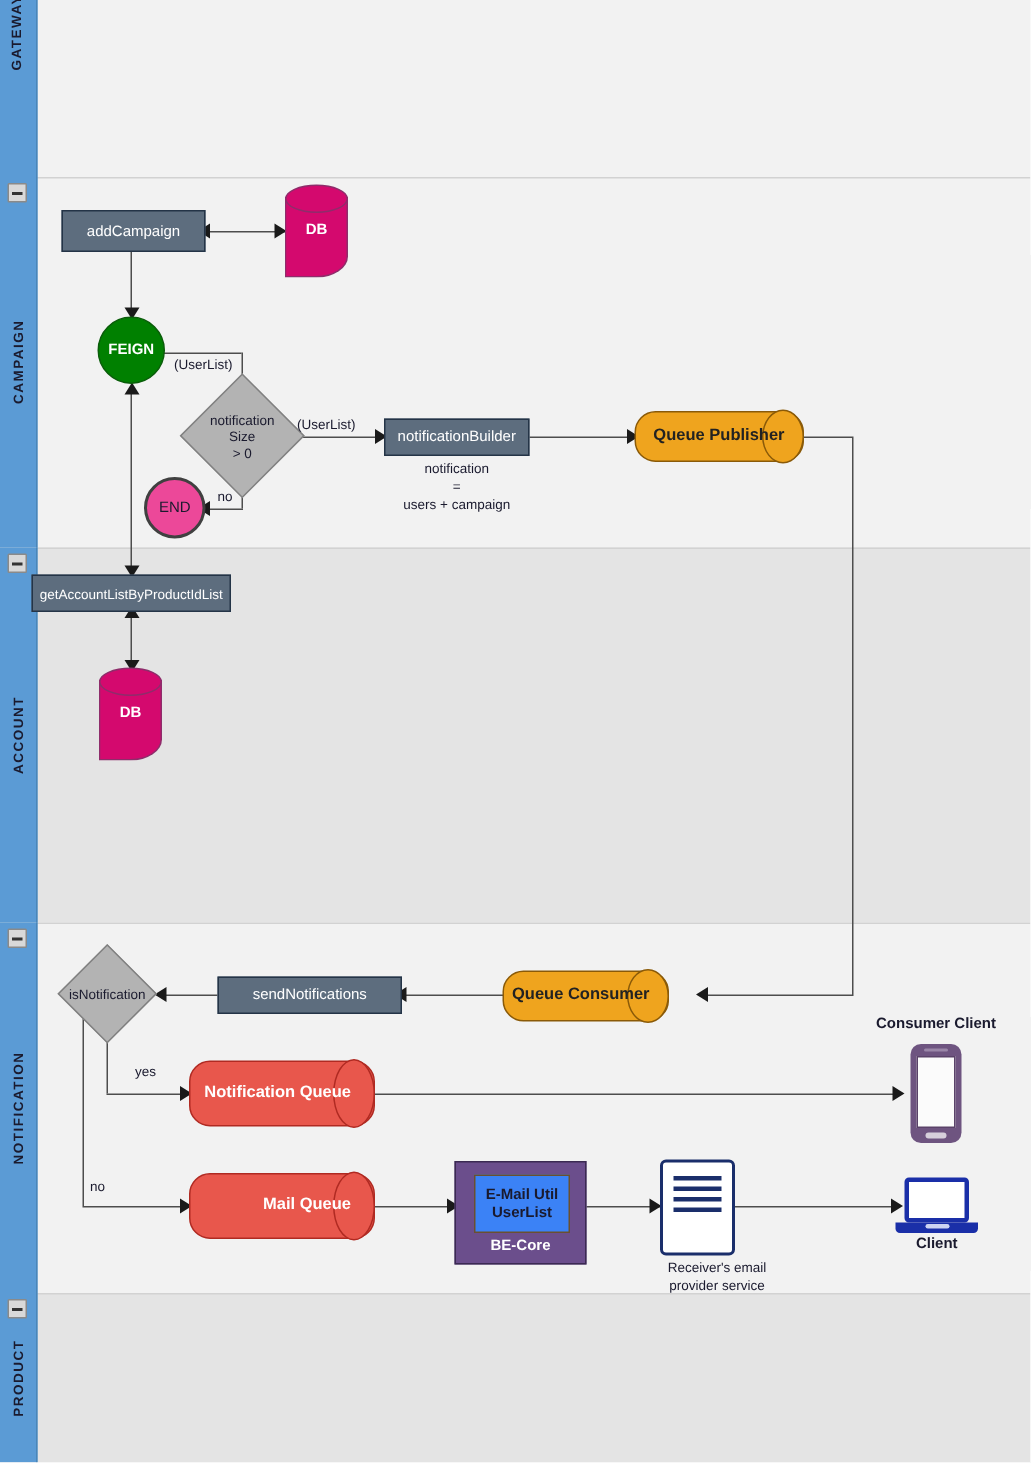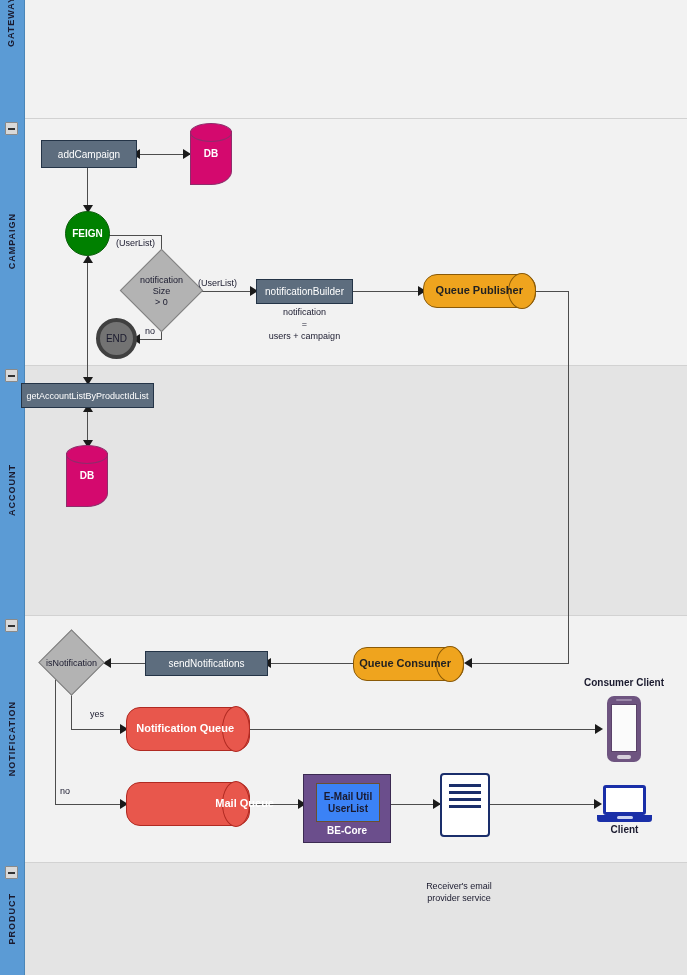--- a/index.html
+++ b/index.html
@@ -38,21 +38,21 @@
   .cyl .body{position:absolute;left:0;right:0;top:8px;bottom:0;
       background:#d4096e;border:1px solid #8e2d6b;border-top:none;
       border-radius:0 0 50%/0 0 14px 14px;}
   .cyl .top{position:absolute;left:0;right:0;top:0;height:17px;
       background:#d4096e;border:1px solid #8e2d6b;border-radius:50%;}
   .cyl .lbl{position:absolute;left:0;right:0;top:50%;margin-top:-6px;
       text-align:center;z-index:3;}
 
   .circ{border-radius:50%;font-size:10px;}
   .circ.feign{background:#008000;border:1px solid #0a5d0a;color:#fff;font-weight:bold;}
-  .circ.end{background:#737373;border:4px solid #404040;color:#1a1a2e;}
+  .circ.end{background:#ec4899;border:2px solid #404040;color:#1a1a2e;}
 
   .diamond-wrap{position:absolute;}
   .diamond{position:absolute;left:0;top:0;width:100%;height:100%;
       background:#b3b3b3;border:1px solid #808080;
       transform:rotate(45deg);box-sizing:border-box;}
   .diamond-lbl{position:absolute;left:0;top:0;width:100%;height:100%;
       display:flex;flex-direction:column;align-items:center;justify-content:center;
       font-size:9px;color:#1a1a2e;line-height:11px;z-index:2;}
 
   
@@ -270,55 +270,55 @@
 
   <div class="diamond-wrap" style="left:33px;top:630px;width:77px;height:66px;">
     <div class="diamond" style="left:15px;top:9px;width:47px;height:47px;"></div>
     <div class="diamond-lbl">
       <div>isNotification</div>
     </div>
   </div>
 
   <div class="node proc" style="left:145px;top:651px;width:123px;height:25px;">sendNotifications</div>
 
-  <div class="queue orange" style="left:353px;top:647px;width:111px;height:34px;">
+  <div class="queue orange" style="left:335px;top:647px;width:111px;height:34px;">
     <div class="qbody"></div>
     <div class="qarc" style="right:0px;width:28px;"></div>
     <div class="qlbl" style="width:98px;">Queue Consumer</div>
   </div>
 
   <div class="queue red" style="left:126px;top:707px;width:124px;height:44px;">
     <div class="qbody"></div>
     <div class="qarc" style="right:0px;width:28px;"></div>
     <div class="qlbl" style="width:108px;">Notification Queue</div>
   </div>
 
   <div class="queue red" style="left:126px;top:782px;width:124px;height:44px;">
     <div class="qbody"></div>
     <div class="qarc" style="right:0px;width:28px;"></div>
-    <div class="qlbl" style="width:108px;padding-left:40px;">Mail Queue</div>
+    <div class="qlbl" style="width:108px;">Mail Queue</div>
   </div>
 
   <div class="becore" style="left:303px;top:774px;width:88px;height:69px;">
     <div class="inner" style="left:12px;top:8px;width:64px;height:39px;">
       <div>
         <div>E-Mail Util</div>
         <div>UserList</div>
       </div>
     </div>
     <div class="belbl" style="top:50px;">BE-Core</div>
   </div>
 
   <div class="server" style="left:440px;top:773px;width:50px;height:64px;">
     <div class="bar" style="top:9px;"></div>
     <div class="bar" style="top:16px;"></div>
     <div class="bar" style="top:23px;"></div>
     <div class="bar" style="top:30px;"></div>
   </div>
-  <div class="dev-note" style="left:409px;top:839px;width:100px;margin-top:41px;">
+  <div class="dev-note" style="left:428px;top:839px;width:100px;">
     <div>Receiver's email</div>
     <div>provider service</div>
   </div>
 
   <div class="dev-lbl" style="left:568px;top:677px;width:112px;">Consumer Client</div>
   <div class="phone" style="left:607px;top:696px;width:34px;height:66px;">
     <div class="spk"></div>
     <div class="scr"></div>
     <div class="home"></div>
   </div>

